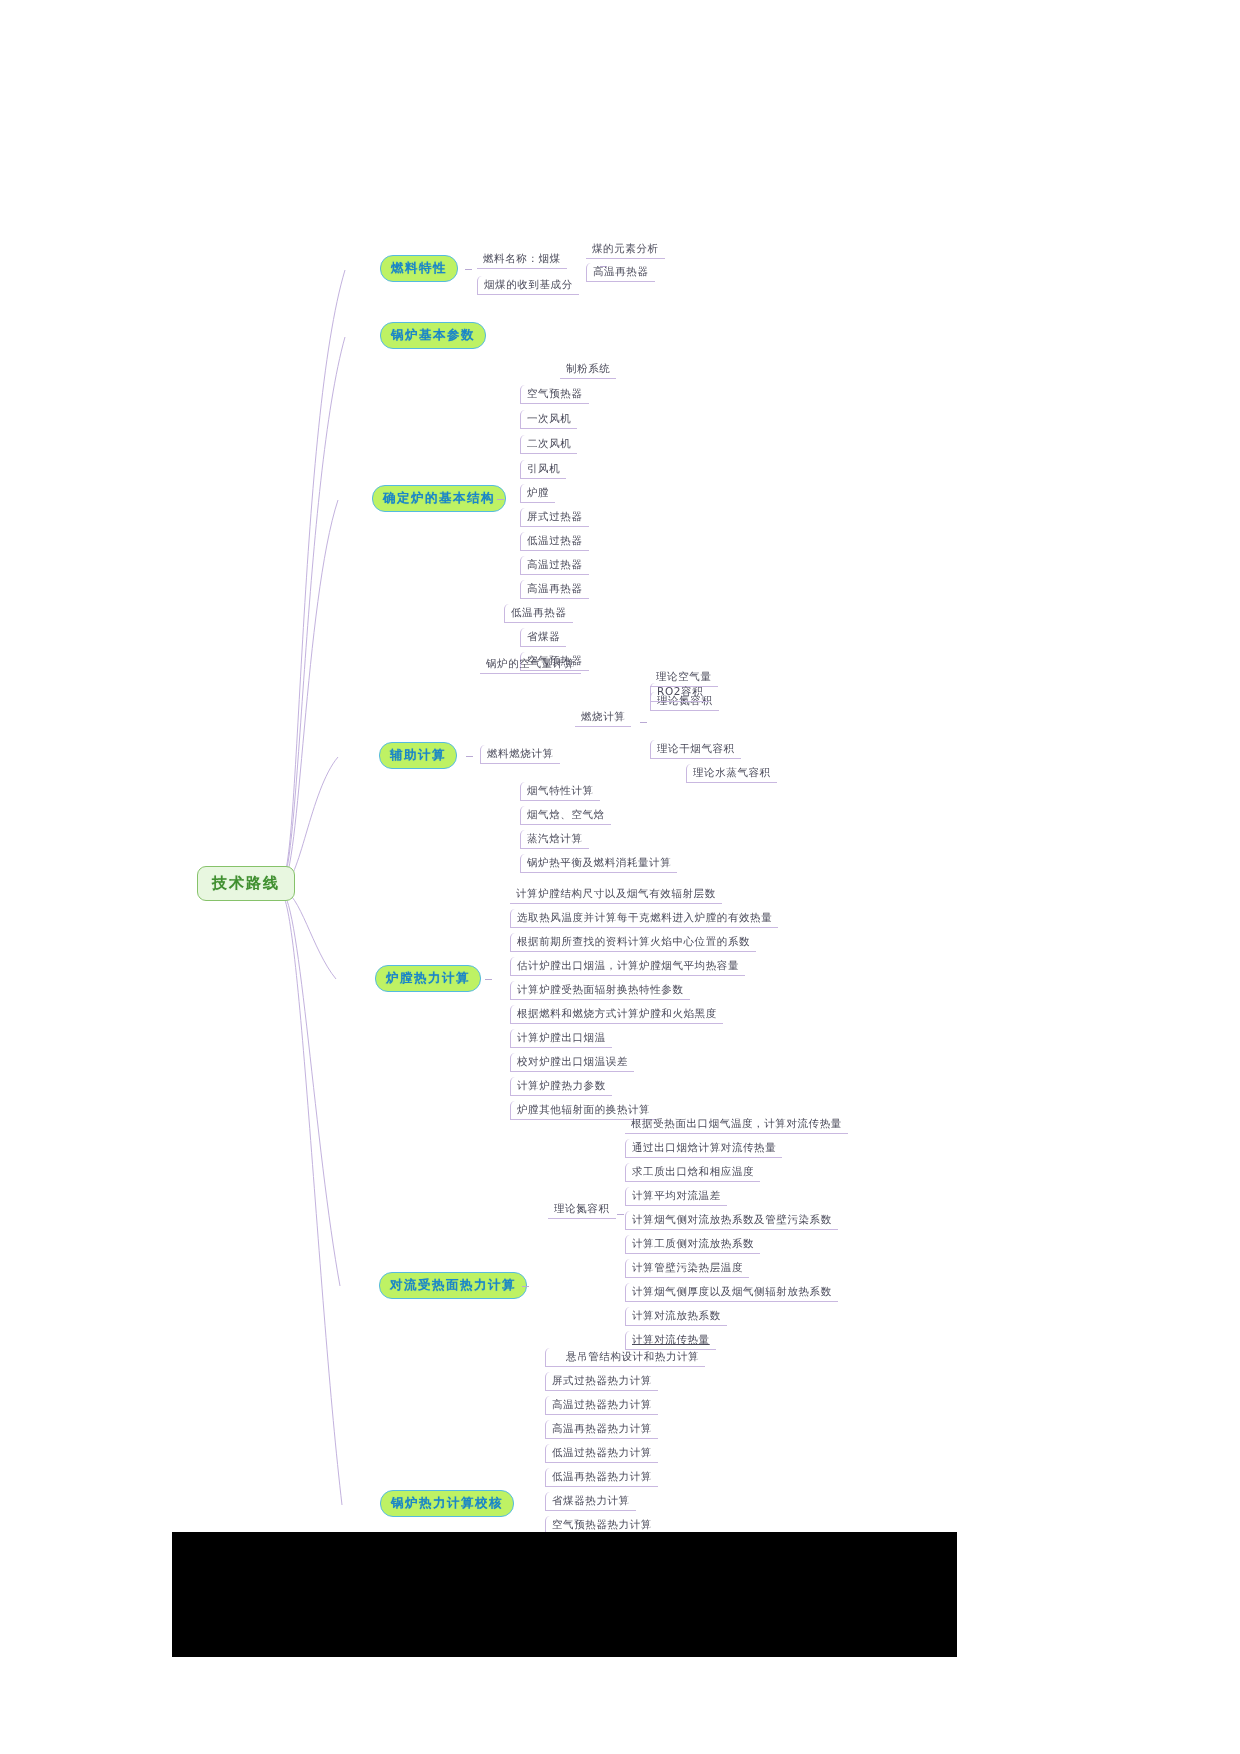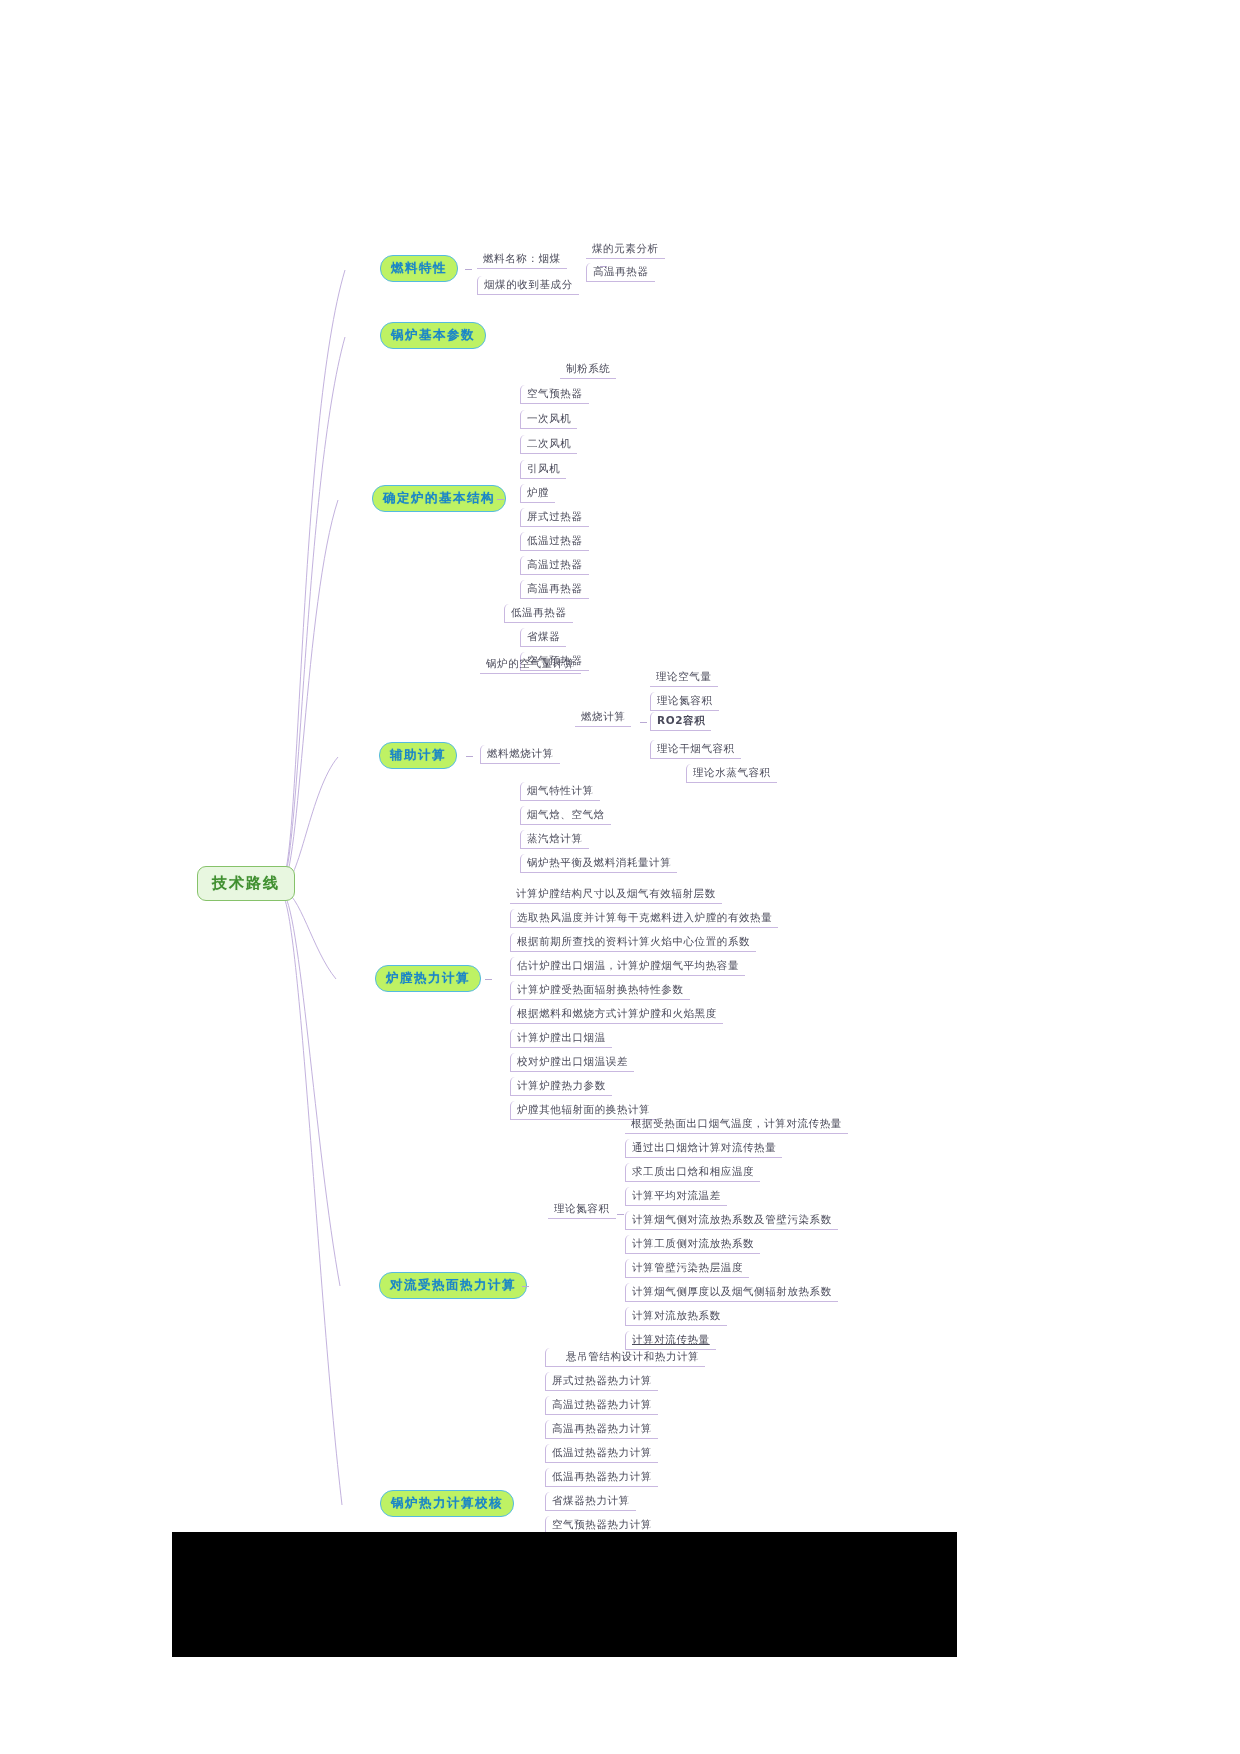--- a/index.html
+++ b/index.html
@@ -118,21 +118,21 @@
   <div class="dash" style="left:466px;top:756px;"></div>
 
   <div class="node leaf plain" style="left:480px;top:655px;">锅炉的空气量计算</div>
   <div class="node leaf bracketed" style="left:480px;top:745px;">燃料燃烧计算</div>
 
   <div class="node leaf plain" style="left:575px;top:708px;">燃烧计算</div>
   <div class="dash" style="left:640px;top:722px;"></div>
 
   <div class="node leaf plain" style="left:650px;top:668px;">理论空气量</div>
   <div class="node leaf bracketed" style="left:650px;top:692px;">理论氮容积</div>
-  <div class="node leaf bracketed" style="left:650px;top:712px;font-weight:bold;">RO2容积</div>
+  <div class="node leaf bracketed" style="left:650px;top:683px;">RO2容积</div>
   <div class="node leaf bracketed" style="left:650px;top:740px;">理论干烟气容积</div>
   <div class="node leaf bracketed" style="left:678px;top:764px;margin-left:8px;">理论水蒸气容积</div>
 
   <div class="node leaf bracketed" style="left:520px;top:782px;">烟气特性计算</div>
   <div class="node leaf bracketed" style="left:520px;top:806px;">烟气焓、空气焓</div>
   <div class="node leaf bracketed" style="left:520px;top:830px;">蒸汽焓计算</div>
   <div class="node leaf bracketed" style="left:520px;top:854px;">锅炉热平衡及燃料消耗量计算</div>
 
   <div class="node branch" style="left:375px;top:965px;">炉膛热力计算</div>
   <div class="dash" style="left:485px;top:979px;"></div>

